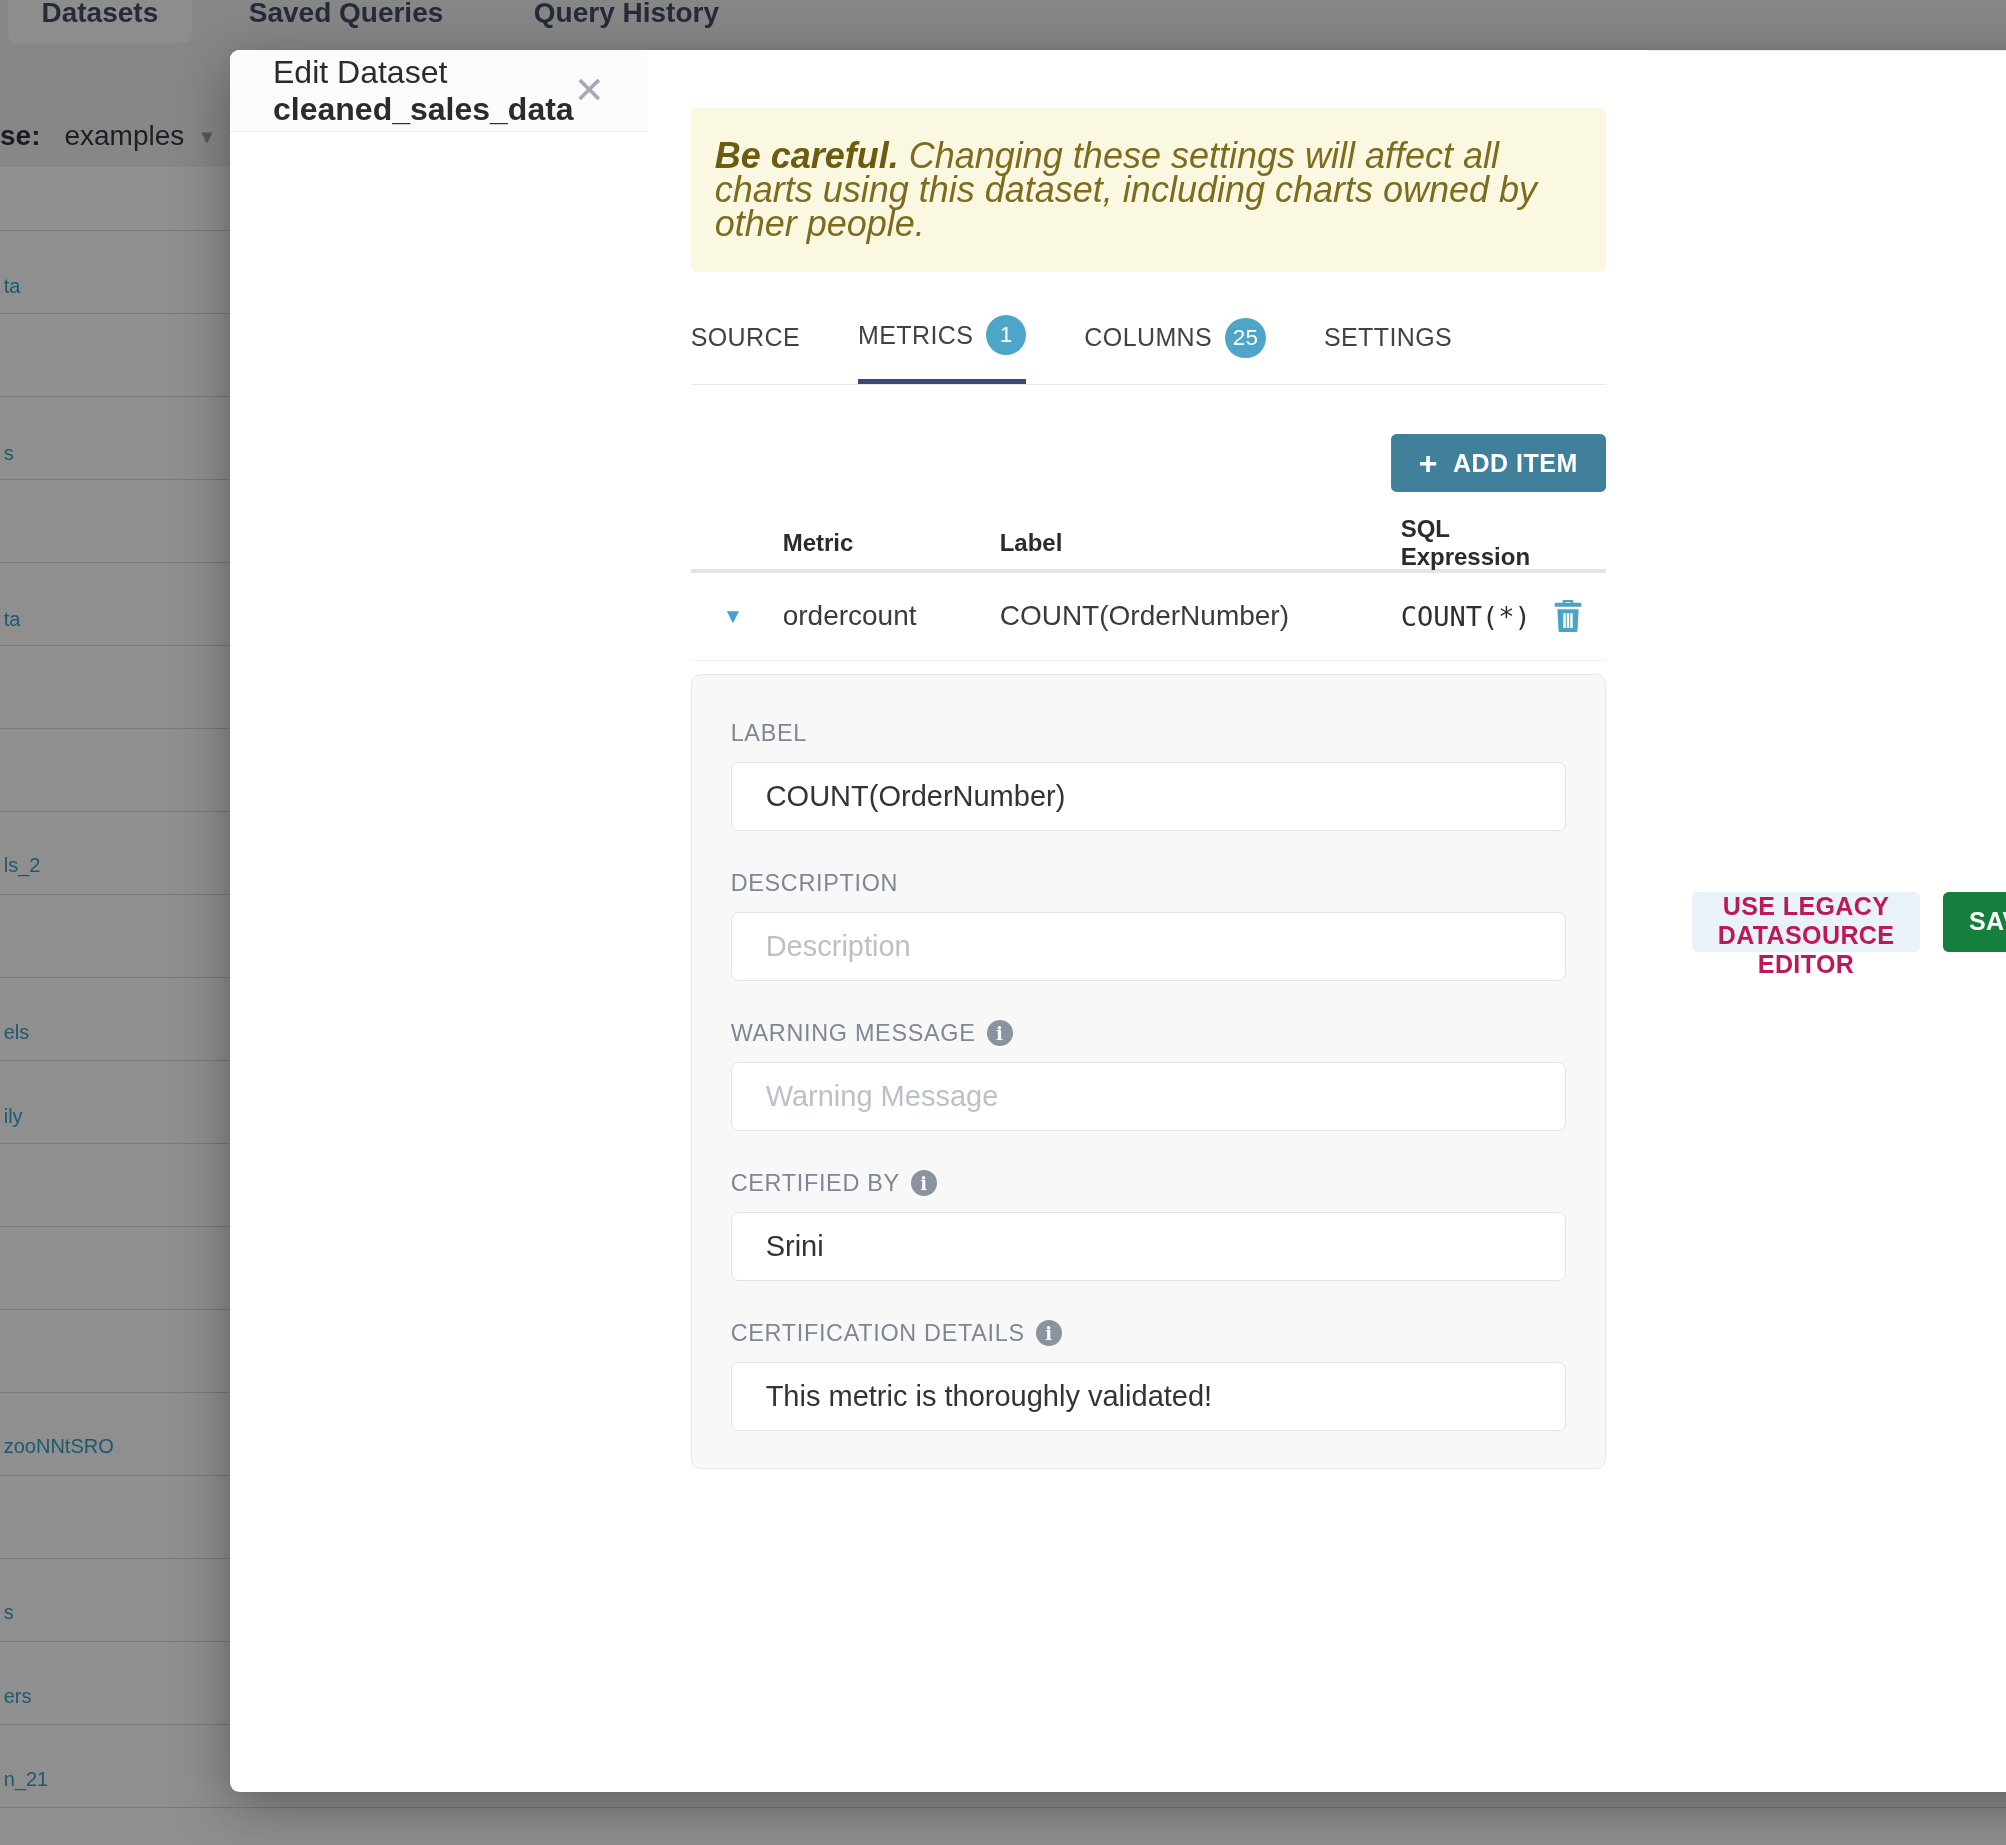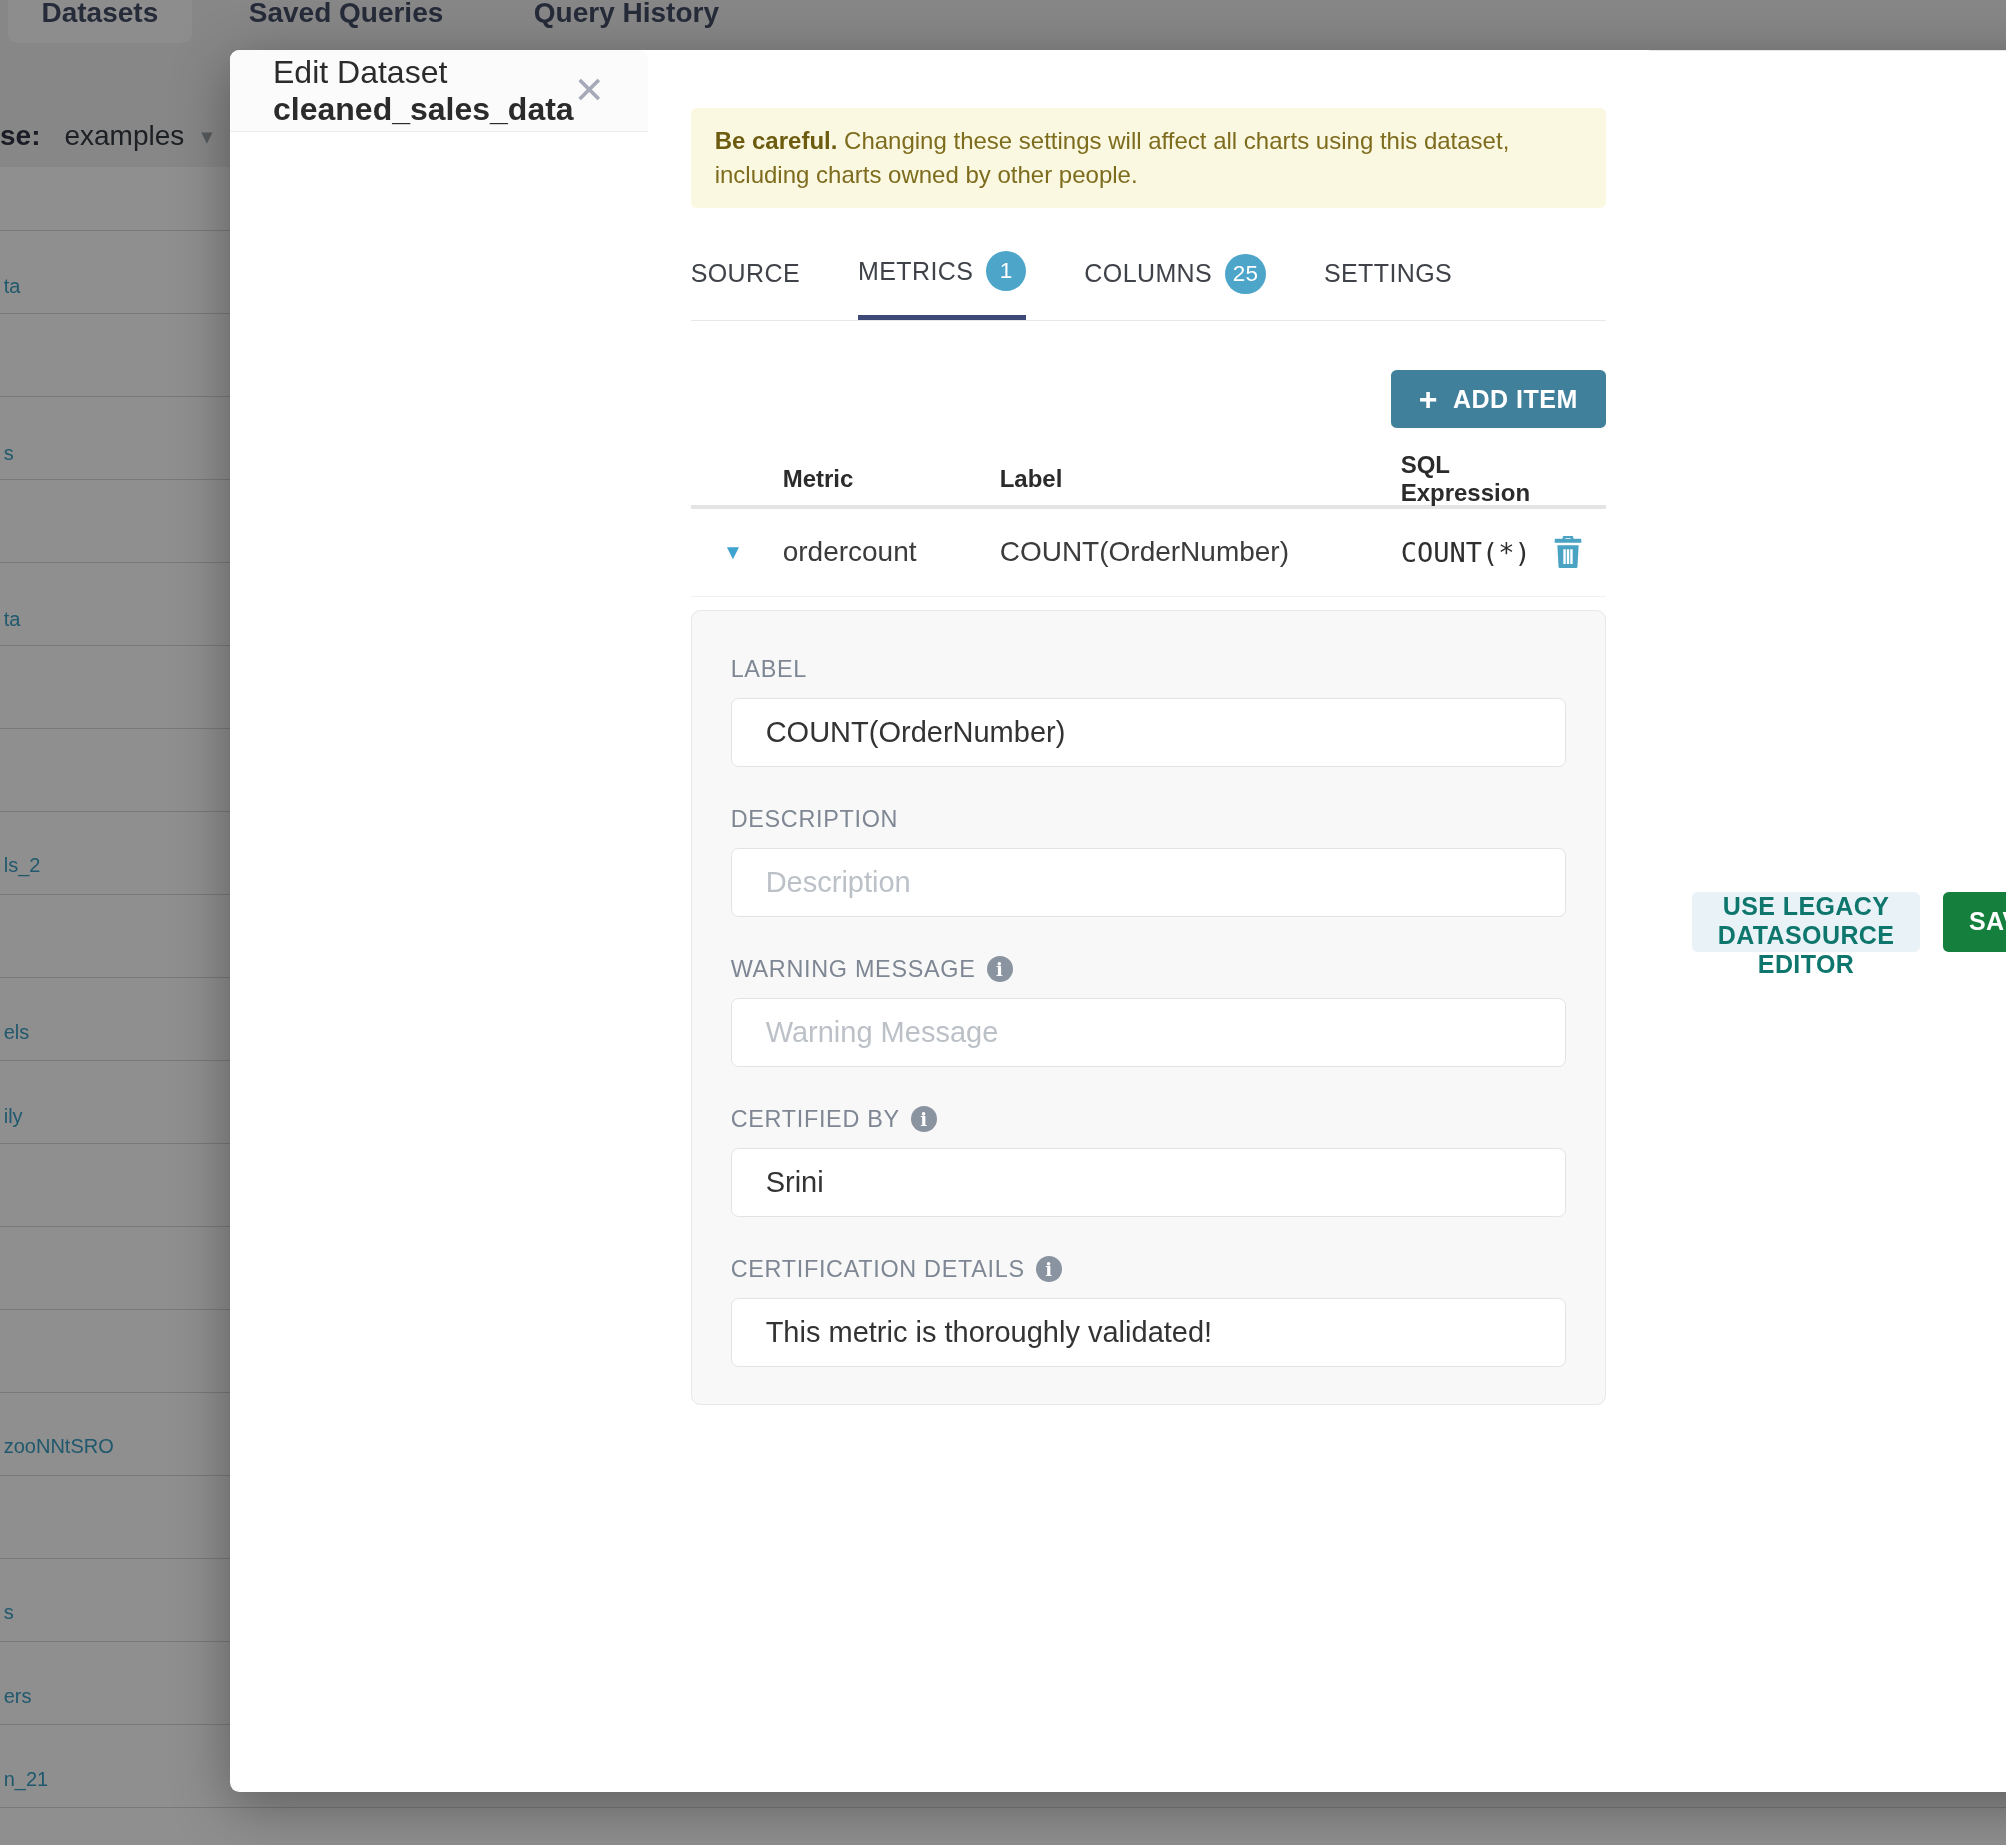--- a/index.html
+++ b/index.html
@@ -46,22 +46,23 @@
     border-radius:9.4px 9.4px 0 0;
     display:flex; align-items:center; justify-content:space-between; padding:0 43px;
   }
   .modal-title { font-size:32px; color:#2b2b2b; font-weight:400; }
   .modal-title b { font-weight:700; }
   .close-x { font-size:37px; color:#a6aab8; cursor:pointer; line-height:1; font-weight:400; }
 
   .modal-body { flex:1 1 auto; padding:58px 43px 0 43px; position:relative; }
 
   .banner {
-    background:#fbf8e1; border-radius:5.6px; padding:16px 24px; font-size:24px; color:#7e6c1e;
+    background:#fbf8e1; border-radius:5.6px; padding:31px 24px; font-size:36px; color:#7e6c1e;
     line-height:34px;
+    font-style:italic;
   }
   .banner b { font-weight:700; color:#6d5c10; }
 
   .tabs { display:flex; margin-top:43px; border-bottom:0.9px solid #e8e8e8; }
   .tab {
     display:flex; align-items:center; font-size:25px; color:#3f4248; letter-spacing:0.4px;
     padding:0 0 24px 0; margin-right:58px; cursor:pointer; white-space:nowrap;
   }
   .tab.active { border-bottom:5.6px solid #3d4977; margin-bottom:0; }
   .badge {
@@ -111,21 +112,21 @@
   }
   .field input::placeholder { color:#bcc1c8; }
 
   .modal-footer {
     flex:0 0 110px; border-top:0.9px solid #e8e8e8;
     display:flex; align-items:center; justify-content:flex-end; gap:22.5px; padding:0 43px;
     border-radius:0 0 9.4px 9.4px;
   }
   .btn { height:60px; border:none; border-radius:5.6px; font-size:25px; font-weight:600;
     letter-spacing:0.4px; padding:0 26px; cursor:pointer; font-family:"Liberation Sans", sans-serif; }
-  .btn-light { background:#e9f3f7; color:#0f766e; }
+  .btn-light { background:#e9f3f7; color:#be185d; }
   .btn-primary { background:#15803d; color:#ffffff; }
 </style>
 </head>
 <body>
 
 <div class="page">
   <div class="page-top-strip"></div>
 
   <div class="nav-tabs">
     <div class="nav-pill">

